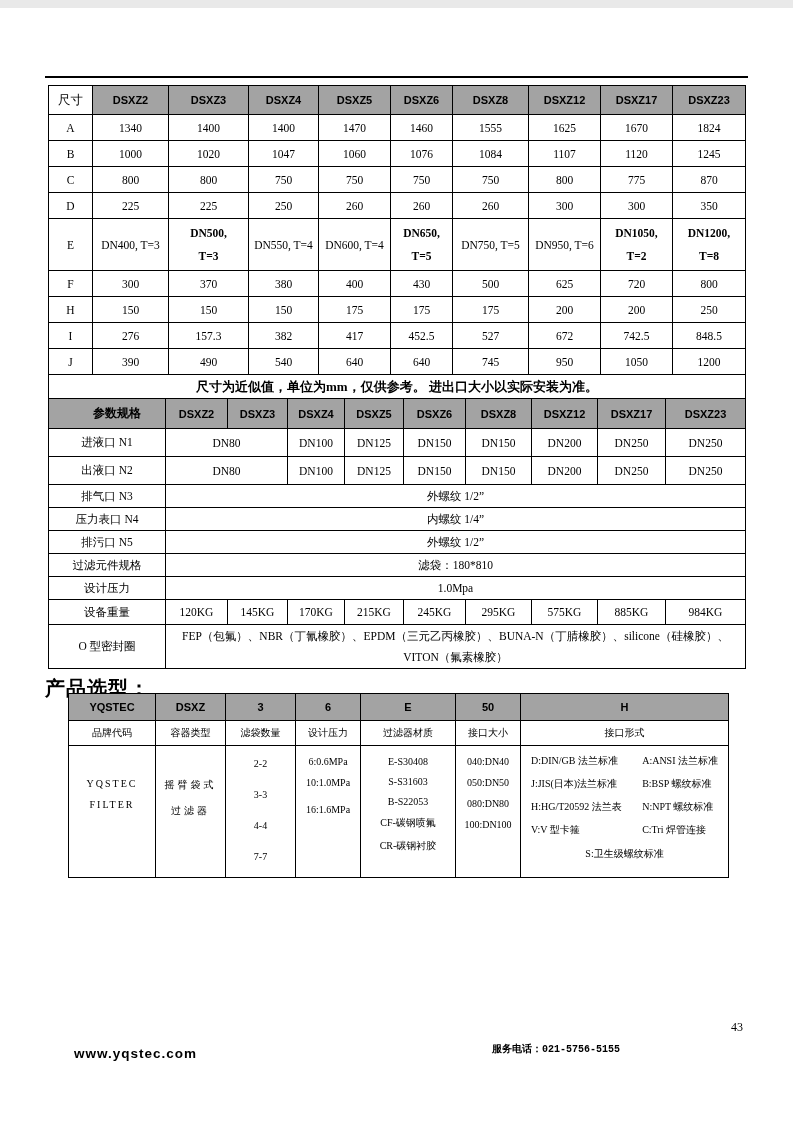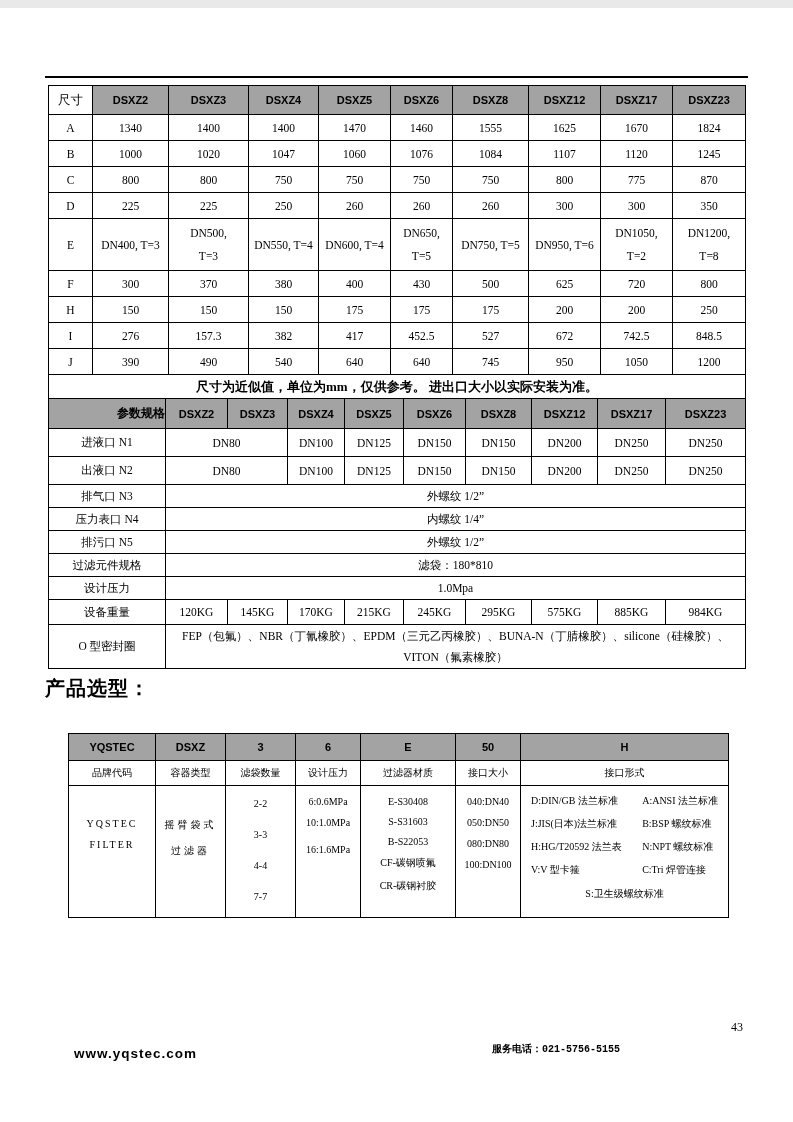--- a/index.html
+++ b/index.html
@@ -16,39 +16,39 @@
 
   
   .t1 { position: absolute; top: 77px; left: 48px; width: 697px; }
   .t1 th { background: #a3a3a3; font-weight: bold; font-size: 11px; height: 29px; text-align: center; }
   .t1 th.corner { background: #fff; font-weight: normal; font-size: 12.5px; }
   .t1 td {
     height: 26px; text-align: center; vertical-align: middle;
     font-family: "Liberation Serif", "DejaVu Serif", serif; font-size: 11.5px;
   }
   .t1 tr.e-row td { height: 52px; }
-  .t1 td.pre { white-space: pre-line; line-height: 2.0; }
+  .t1 td.pre { white-space: pre-line; line-height: 2.0; font-weight: bold; }
   .t1 tr.note-row td { font-weight: bold; height: 25px; font-size: 13px; }
 
   
   .t2 { position: absolute; top: 390px; left: 48px; width: 697px; }
   .t2 th { background: #a3a3a3; font-weight: bold; font-size: 11px; height: 30px; text-align: center; }
-  .t2 th.corner { text-align: right; padding-left: 20px; font-size: 12px; font-family: Liberation Serif, serif; }
+  .t2 th.corner { text-align: center; padding-left: 20px; font-size: 12px; font-family: Liberation Serif, serif; }
   .t2 td {
     text-align: center; vertical-align: middle;
     font-family: "Liberation Serif", "DejaVu Serif", serif; font-size: 11.5px;
   }
   .t2 tr.k-split td { height: 28px; }
   .t2 tr.k-full  td { height: 23px; }
   .t2 tr.k-cells td { height: 25px; }
   .t2 tr.k-tall  td { height: 44px; line-height: 1.8; padding: 0 6px; }
 
   
   .sel-title { position: absolute; top: 667px; left: 45px; font-size: 20px; font-weight: bold; letter-spacing: 1px; }
-  .t3 { position: absolute; top: 725px; left: 68px; width: 660px; }
+  .t3 { position: absolute; top: 685px; left: 68px; width: 660px; }
   .t3 th { background: #a3a3a3; font-weight: bold; font-size: 11px; height: 27px; text-align: center; }
   .t3 td { font-family: "Liberation Serif", "DejaVu Serif", serif; font-size: 10px; text-align: center; }
   .t3 tr.labels td { height: 25px; vertical-align: middle; }
   .t3 tr.body td { height: 132px; vertical-align: top; padding-top: 6px; }
   .t3 .brand-cell div { margin-top: 10px; letter-spacing: 2px; }
   .t3 .brand-cell div:first-child { margin-top: 26px; }
   .t3 .vessel-cell div { margin-top: 12px; letter-spacing: 3px; }
   .t3 .vessel-cell div:first-child { margin-top: 26px; }
   .t3 .bags-cell div { margin-top: 20px; }
   .t3 .bags-cell div:first-child { margin-top: 6px; }

